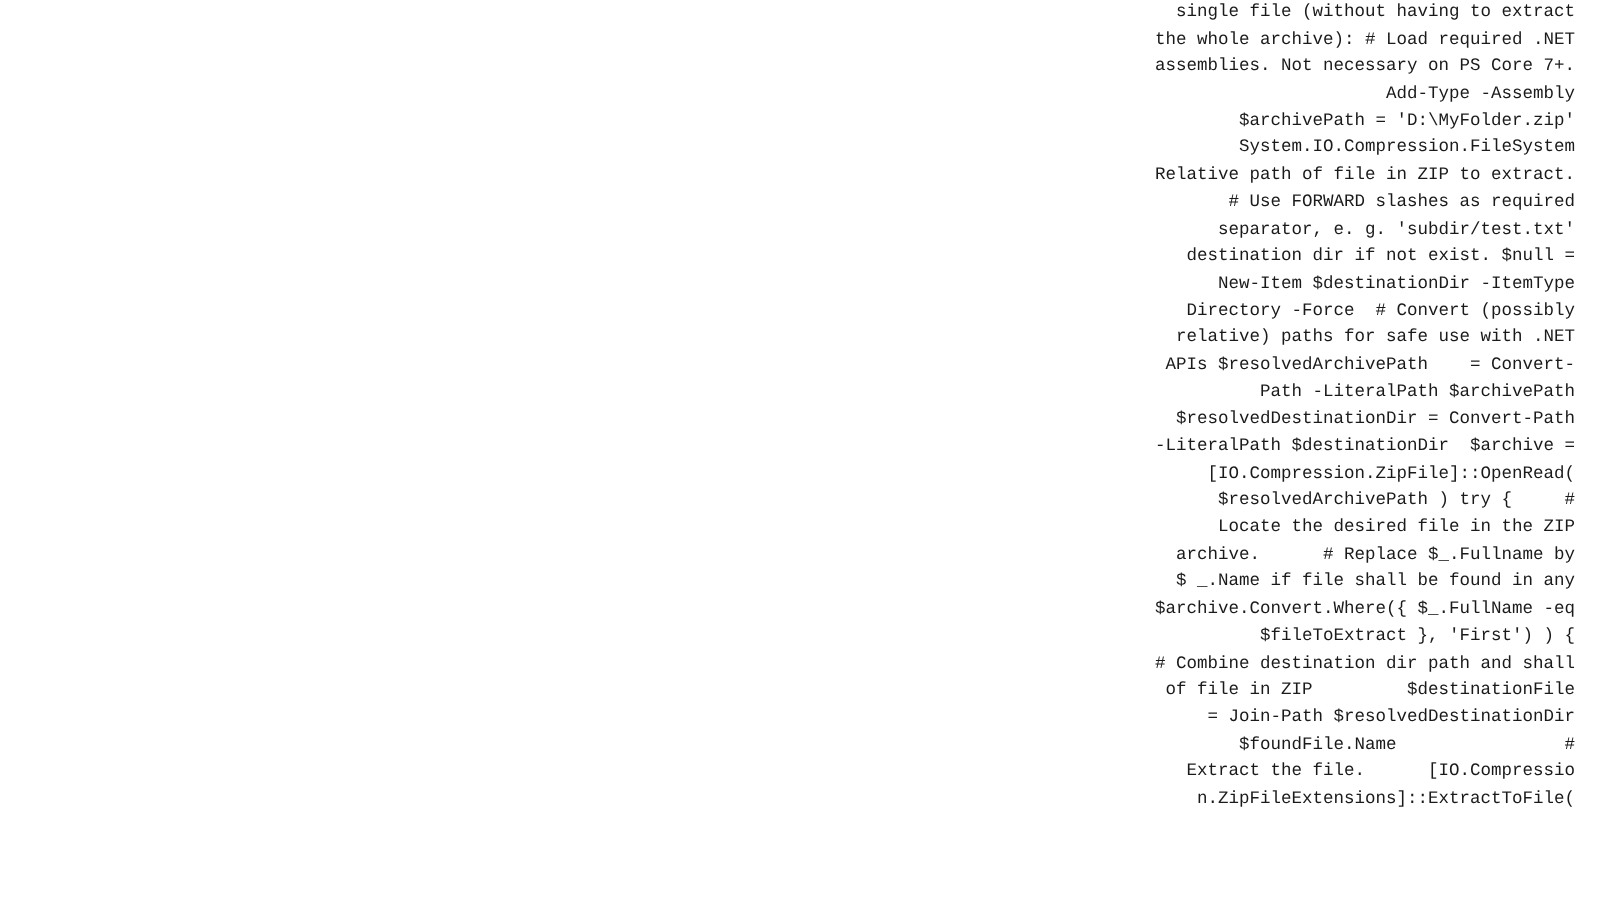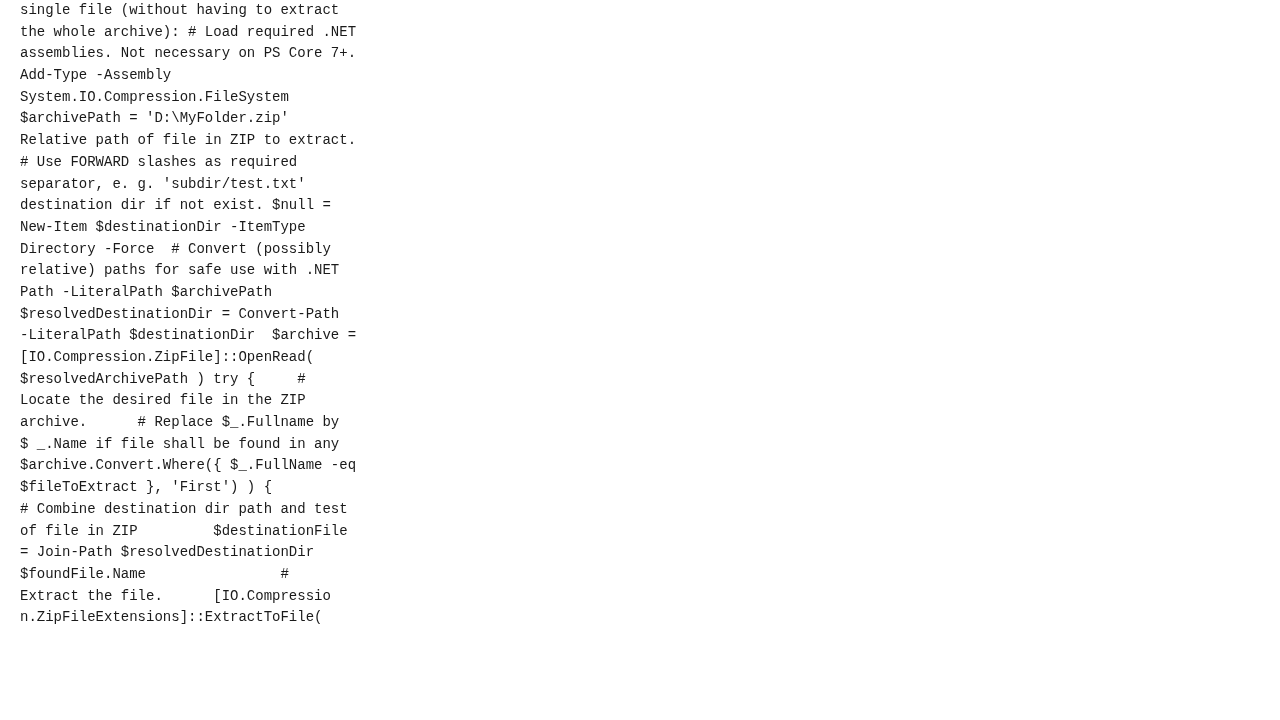--- a/index.html
+++ b/index.html
@@ -17,57 +17,58 @@
       height: 720px;
       overflow: hidden;
       display: flex;
       align-items: flex-start;
       justify-content: center;
     }
 
     .code-container {
       width: 100%;
       padding: 0 20px;
-      text-align: left;
+      text-align: right;
       line-height: 1.55;
     }
 
     .code-line {
       display: block;
       white-space: pre;
       font-size: 14px;
       color: #1a1a1a;
     }
   </style>
 </head>
 <body>
 
 <div class="code-container">
 <span class="code-line">single file (without having to extract</span>
     <span class="code-line">the whole archive): # Load required .NET</span>
     <span class="code-line">assemblies. Not necessary on PS Core 7+.</span>
     <span class="code-line">Add-Type -Assembly</span>
+    <span class="code-line">$archivePath = 'D:\MyFolder.zip'</span>
     <span class="code-line">System.IO.Compression.FileSystem</span>
-    <span class="code-line">$archivePath = 'D:\MyFolder.zip'</span>
     <span class="code-line">Relative path of file in ZIP to extract.</span>
     <span class="code-line"># Use FORWARD slashes as required</span>
     <span class="code-line">separator, e. g. 'subdir/test.txt'</span>
     <span class="code-line">destination dir if not exist. $null =</span>
     <span class="code-line">New-Item $destinationDir -ItemType</span>
     <span class="code-line">Directory -Force  # Convert (possibly</span>
     <span class="code-line">relative) paths for safe use with .NET</span>
+    <span class="code-line">APIs $resolvedArchivePath    = Convert-</span>
     <span class="code-line">Path -LiteralPath $archivePath</span>
     <span class="code-line">$resolvedDestinationDir = Convert-Path</span>
     <span class="code-line">-LiteralPath $destinationDir  $archive =</span>
     <span class="code-line">[IO.Compression.ZipFile]::OpenRead(</span>
     <span class="code-line">$resolvedArchivePath ) try {     #</span>
     <span class="code-line">Locate the desired file in the ZIP</span>
     <span class="code-line">archive.      # Replace $_.Fullname by</span>
     <span class="code-line">$ _.Name if file shall be found in any</span>
     <span class="code-line">$archive.Convert.Where({ $_.FullName -eq</span>
     <span class="code-line">$fileToExtract }, 'First') ) {</span>
-    <span class="code-line"># Combine destination dir path and test</span>
+    <span class="code-line"># Combine destination dir path and shall</span>
     <span class="code-line">of file in ZIP         $destinationFile</span>
     <span class="code-line">= Join-Path $resolvedDestinationDir</span>
     <span class="code-line">$foundFile.Name                #</span>
     <span class="code-line">Extract the file.      [IO.Compressio</span>
     <span class="code-line">n.ZipFileExtensions]::ExtractToFile(</span>
   </div>
 
 </body></html>

